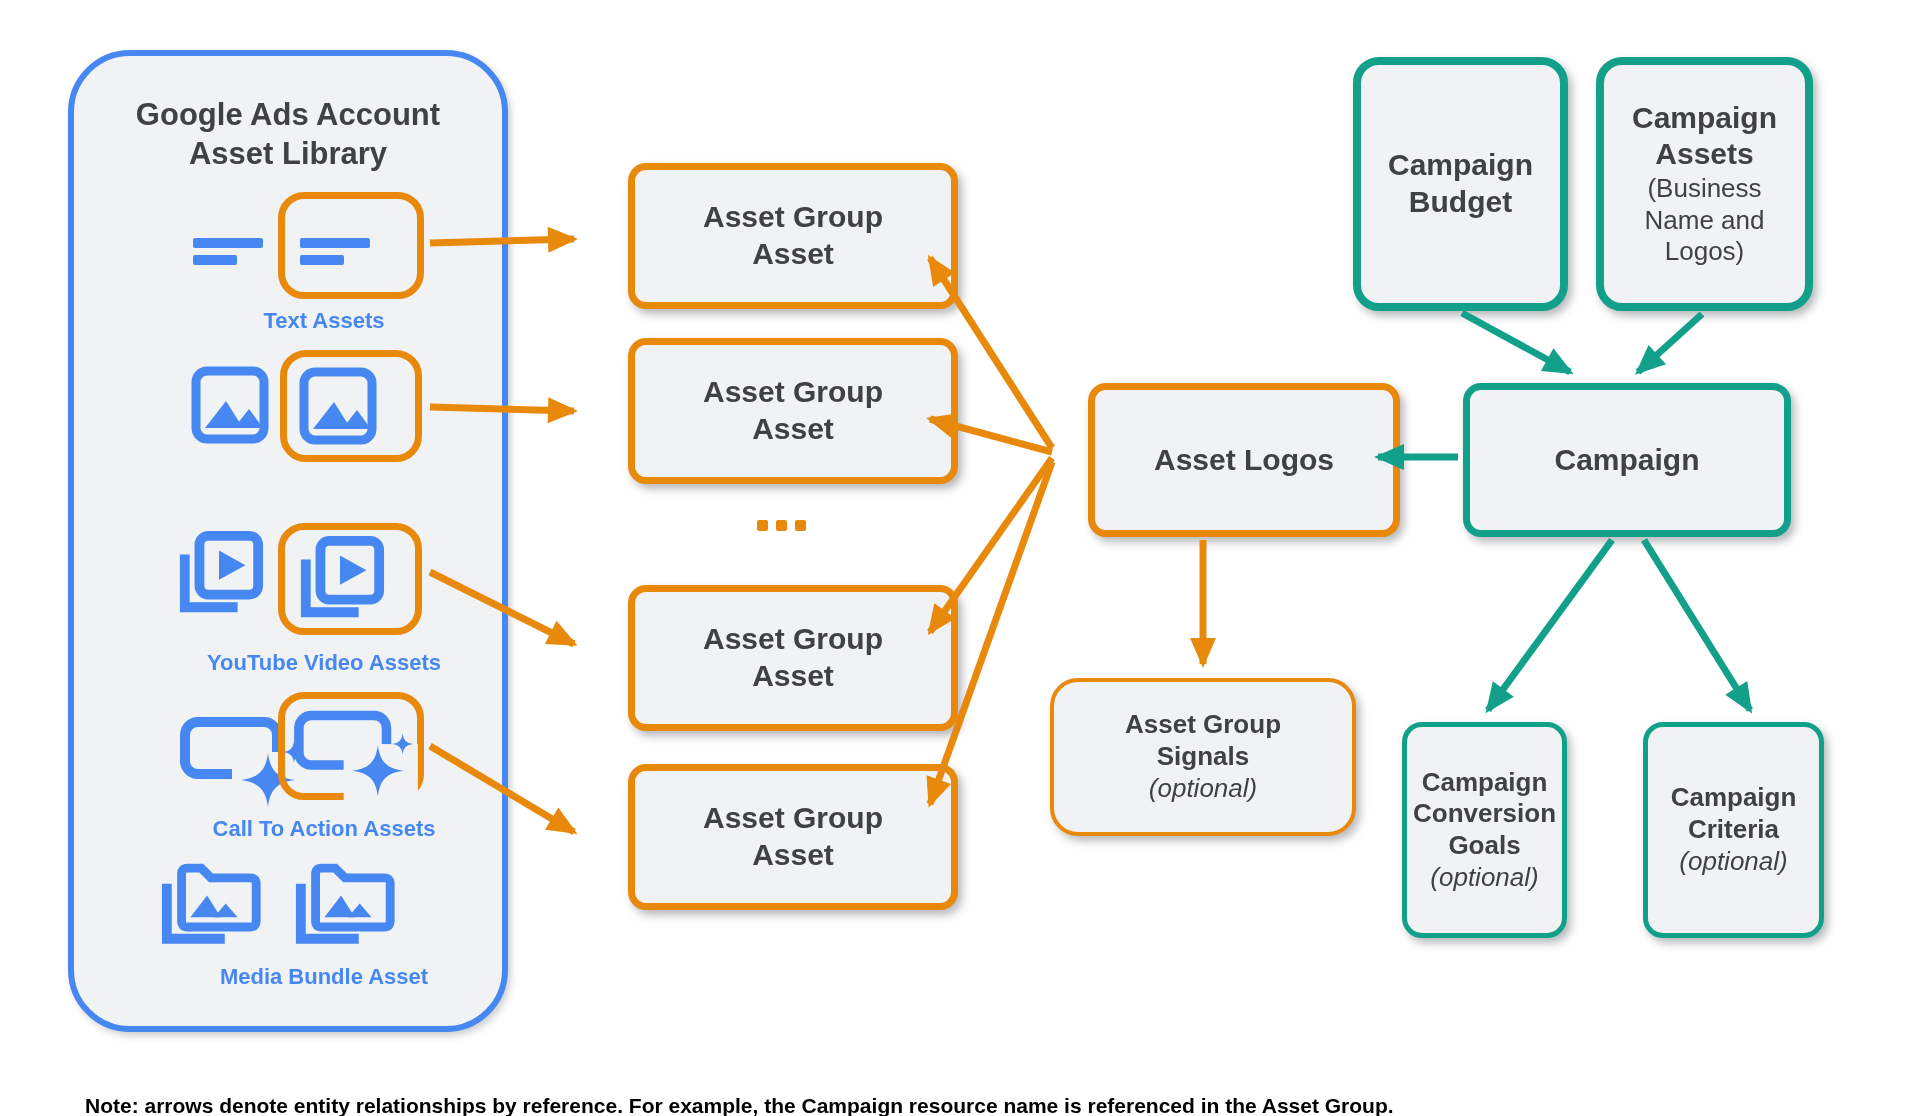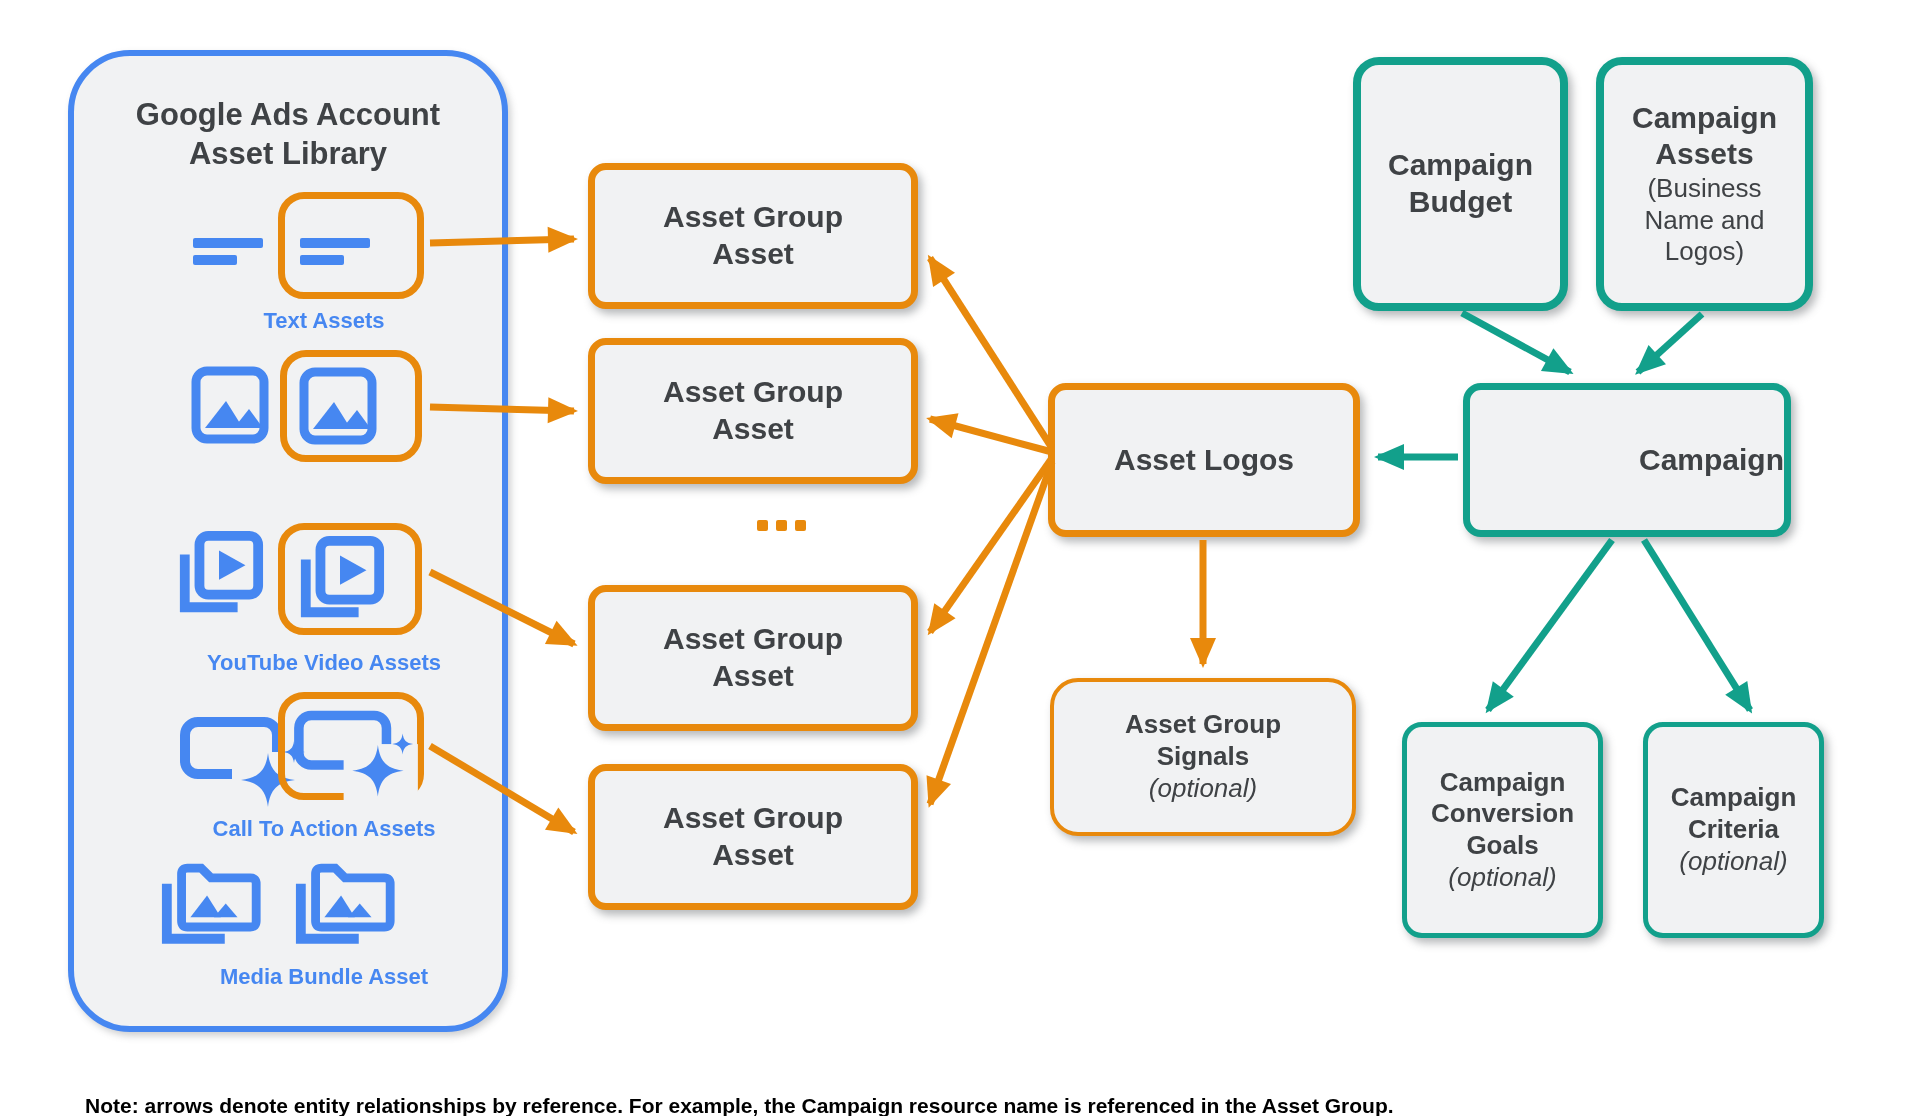--- a/index.html
+++ b/index.html
@@ -9,24 +9,24 @@
   }
   
   .node{
     position:absolute;box-sizing:border-box;
     background:var(--box_fill,#F1F2F3);
     display:flex;flex-direction:column;align-items:center;justify-content:center;
     text-align:center;color:var(--text_dark,#3F4245);font-weight:bold;
     box-shadow:4px 5px 8px rgba(96,100,104,0.45);
     line-height:1.22;
   }
-  .ob{border:7px solid var(--orange,#E8890C);border-radius:18px;}
+  .ob{border:7px solid var(--orange,#E8890C);border-radius:18px;margin-left:40px;}
   .ob-thin{border:4px solid var(--orange,#E8890C);border-radius:28px;}
   .tb{border:8px solid var(--teal,#12A08B);border-radius:26px;}
-  .tb-mid{border:7px solid var(--teal,#12A08B);border-radius:18px;align-items:flex-end;}
+  .tb-mid{border:7px solid var(--teal,#12A08B);border-radius:18px;}
   .tb-thin{border:5px solid var(--teal,#12A08B);border-radius:20px;}
   .t30{font-size:30px;}
   .t26{font-size:26px;}
   .sub{font-weight:400;}
   .opt{font-weight:400;font-style:italic;}
   
   #lib{
     position:absolute;left:68px;top:50px;width:440px;height:982px;box-sizing:border-box;
     background:var(--box_fill,#F1F2F3);
     border:6px solid var(--blue,#4687F1);border-radius:62px;
@@ -68,21 +68,21 @@
   
   #aga1{left:588px;top:163px;width:330px;height:146px;}
   #aga2{left:588px;top:338px;width:330px;height:146px;}
   #aga3{left:588px;top:585px;width:330px;height:146px;}
   #aga4{left:588px;top:764px;width:330px;height:146px;}
   #ag  {left:1048px;top:383px;width:312px;height:154px;}
   #ags {left:1050px;top:678px;width:306px;height:158px;}
   #cbud{left:1353px;top:57px;width:215px;height:254px;}
   #cast{left:1596px;top:57px;width:217px;height:254px;}
   #cpgn{left:1463px;top:383px;width:328px;height:154px;}
-  #cgoal{left:1402px;top:722px;width:201px;height:216px;}
+  #cgoal{left:1402px;top:722px;width:165px;height:216px;}
   #ccrit{left:1643px;top:722px;width:181px;height:216px;}
   .pad{padding:0 24px;}
 </style>
 </head>
 <body>
 
 <div id="stage">
 
   <div id="lib"></div>
   <div id="lib-title">Google Ads Account Asset Library</div>

